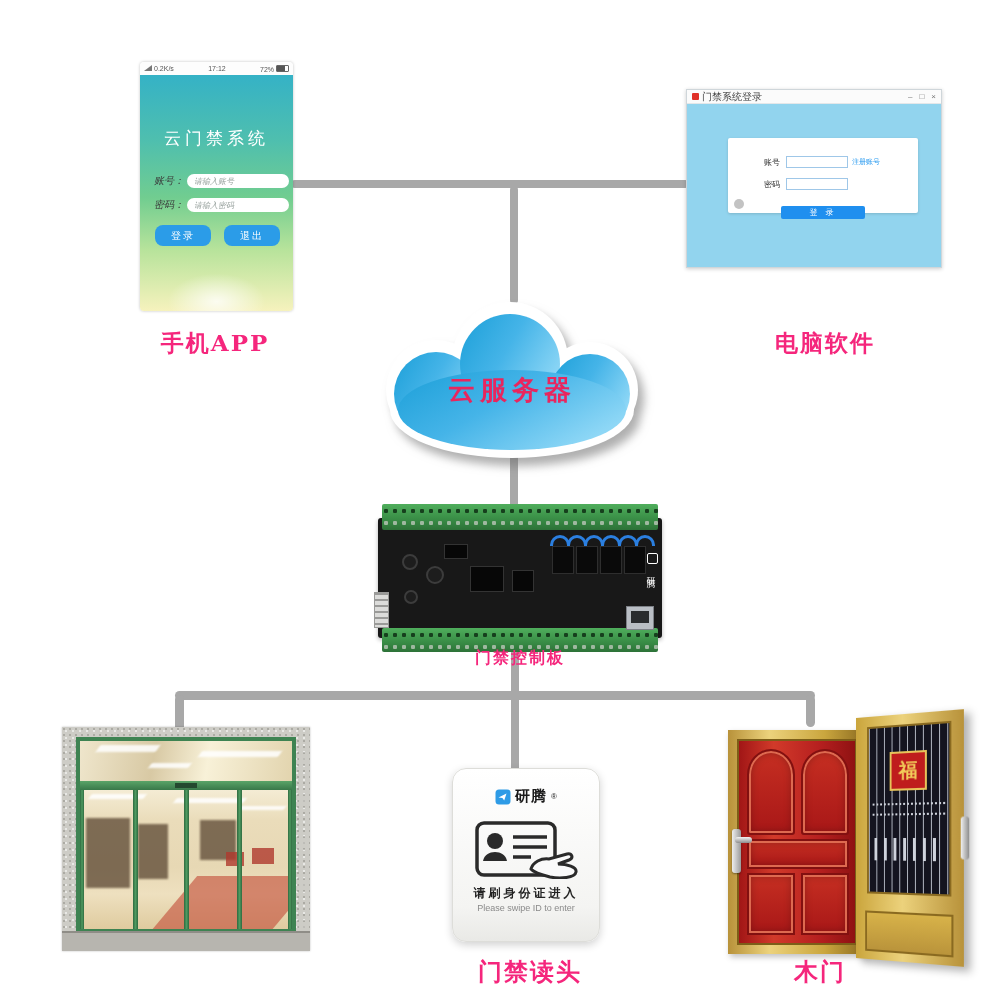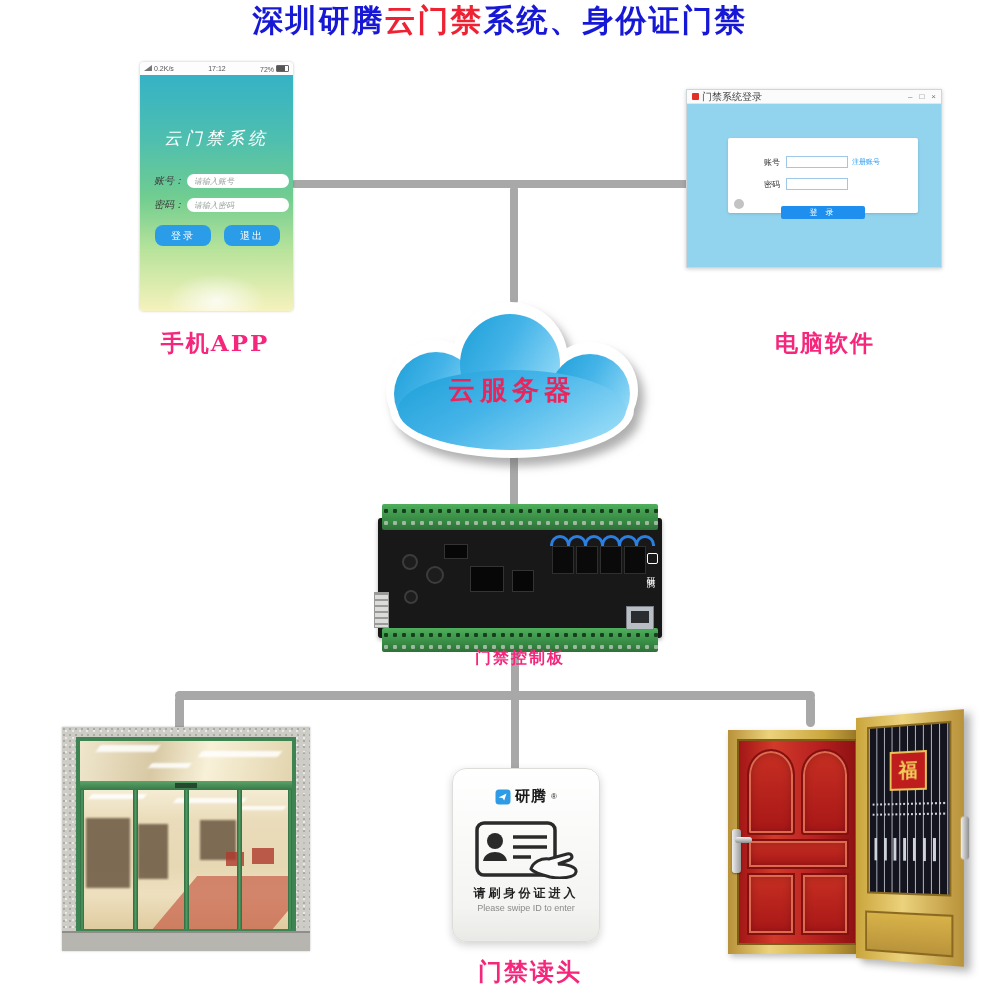--- a/index.html
+++ b/index.html
@@ -27,21 +27,21 @@
          font-size:7px;color:#555;}
   #phone .sigbars{display:inline-block;width:8px;height:6px;
          background:linear-gradient(to top,#777 0,#777 100%);
          clip-path:polygon(0 100%,100% 0,100% 100%);margin-right:2px;}
   #phone .batt{display:inline-block;width:11px;height:5px;border:1px solid #666;border-radius:1px;
          background:linear-gradient(90deg,#555 70%,transparent 70%);margin-left:2px;}
   #phone .body{position:absolute;left:0;top:13px;right:0;bottom:0;
          background:radial-gradient(ellipse 70px 40px at 50% 96%,rgba(255,255,255,.8),transparent 70%),
                     linear-gradient(180deg,#35b2c6 0%,#4fbfae 28%,#71cd90 52%,#b7e39b 74%,#f6f2bd 100%);}
   #phone .apptitle{position:absolute;left:0;top:52px;width:100%;text-align:center;color:#fff;
-         font-size:17px;letter-spacing:4px;font-style:italic;font-family:"DejaVu Serif",serif;}
+         font-size:17px;letter-spacing:4px;font-family:"DejaVu Serif",serif;}
   .p-row{position:absolute;left:14px;display:flex;align-items:center;}
   .p-row .p-label{font-size:10px;color:#3a3a3a;font-style:italic;font-weight:normal;
          font-family:"DejaVu Serif",serif;width:33px;}
   .p-row input{width:88px;height:14px;border:none;border-radius:8px;background:#fff;
          font-size:8px;padding:0 7px;color:#555;font-style:italic;outline:none;}
   .p-row input::placeholder{color:#9aa4a0;}
   .p-btn{position:absolute;width:56px;height:21px;background:#2b9ce8;border:none;border-radius:8px;
          color:#fff;font-size:10px;letter-spacing:2px;}
 
   
@@ -166,23 +166,20 @@
          background:linear-gradient(90deg,#f0f0f0,#8d8d8d);}
   #wooddoor .lowerpanel{position:absolute;left:10px;right:10px;bottom:8px;height:40px;
          background:linear-gradient(180deg,#d9b44a,#b8923a);
          box-shadow:inset 0 0 0 2px #8a6a20,inset 0 6px 0 -4px #ecd27c;}
 </style>
 </head>
 <body>
 
 <div id="canvas">
 
-  <div id="title" class="abs">
-    <span class="blue">深圳研腾</span><span class="red">云门禁</span><span class="blue">系统、身份证门禁</span>
-  </div>
 
   <div class="abs conn" style="left:291px;top:180px;width:398px;height:8px;"></div>
   <div class="abs conn" style="left:510px;top:186px;width:8px;height:118px;"></div>
   <div class="abs conn" style="left:510px;top:450px;width:8px;height:60px;"></div>
   <div class="abs conn" style="left:511px;top:646px;width:8px;height:50px;"></div>
   <div class="abs conn" style="left:175px;top:691px;width:640px;height:9px;"></div>
   <div class="abs conn" style="left:175px;top:695px;width:9px;height:38px;"></div>
   <div class="abs conn" style="left:511px;top:695px;width:8px;height:78px;"></div>
   <div class="abs conn" style="left:806px;top:695px;width:9px;height:32px;"></div>
 
@@ -354,14 +351,15 @@
       <div class="grille">
         <div class="wave" style="top:74px;"></div>
         <div class="wave" style="top:84px;"></div>
         <div class="studrow" style="top:108px;"></div>
         <div class="plaque">福</div>
       </div>
       <div class="lowerpanel"></div>
       <div class="meshhandle"></div>
     </div>
   </div>
+  <div class="abs caption" style="left:745px;top:956px;width:150px;">木门</div>
 
 </div>
 
 </body></html>

